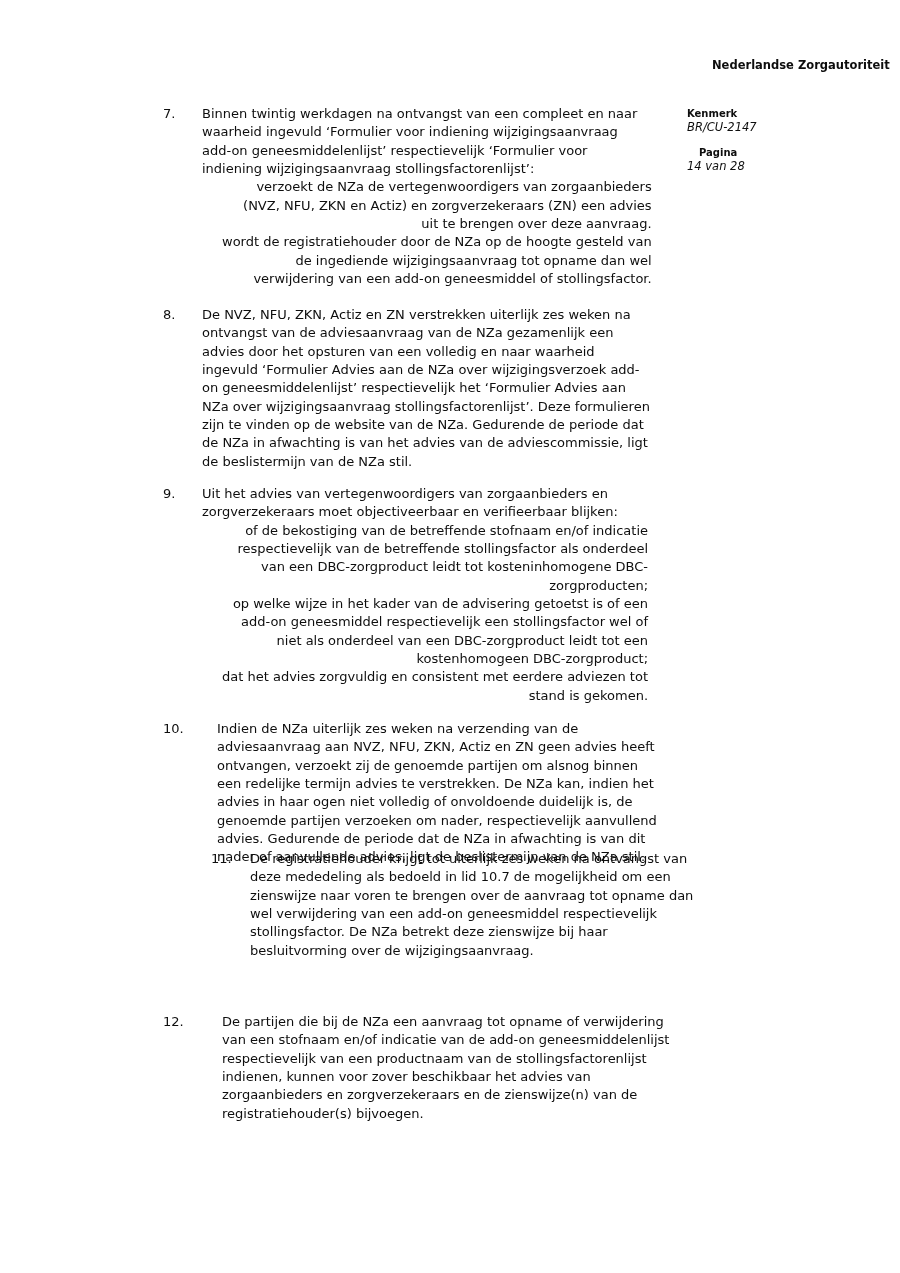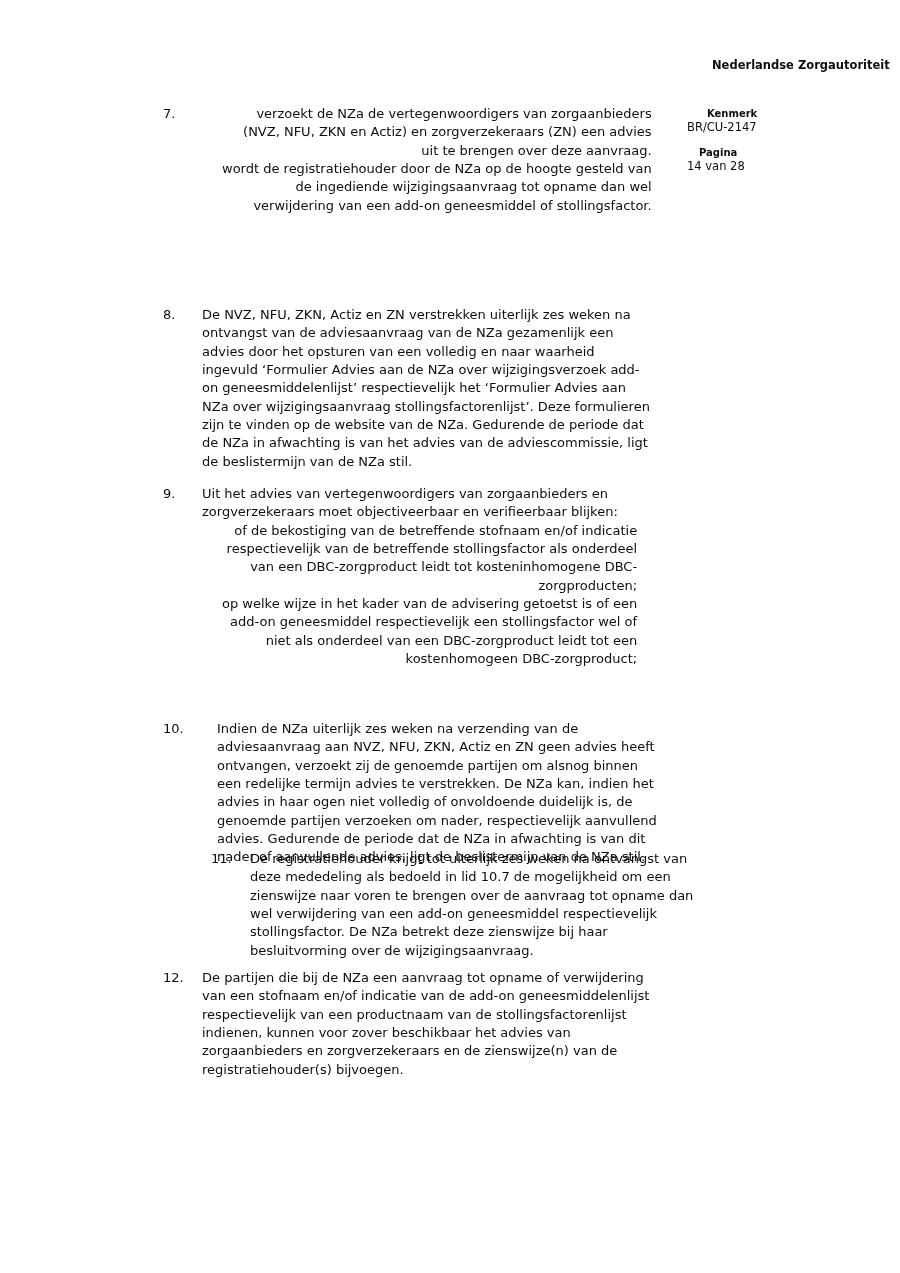--- a/index.html
+++ b/index.html
@@ -20,22 +20,23 @@
   }
   .meta-label {
     position: absolute; left: 687px;
     font-size: 10px; font-weight: bold;
     white-space: nowrap;
   }
   .meta-value {
     position: absolute; left: 687px;
     font-size: 11.5px;
     white-space: nowrap;
+    font-style: italic;
   }
-  .meta-label.kenmerk { top: 108px; margin-left: 20px; }
+  .meta-label.kenmerk { top: 108px; }
   .meta-value.kenmerk { top: 120px; }
   .meta-label.pagina  { top: 147px; margin-left: 12px; }
   .meta-value.pagina  { top: 159px; }
 
   .item {
     position: absolute;
     left: 163px;
     display: flex;
     align-items: flex-start;
     font-size: 13px;
@@ -44,41 +45,45 @@
   .num { width: 39px; flex: none; }
   .blocks { flex: none; }
   .block { white-space: pre-line; }
   .block.indent { padding-left: 20px; text-align: right; }
 
   .item-7  { top: 105px; }
   .item-8  { top: 306px; }
   .item-9  { top: 485px; }
   .item-10 { top: 720px; gap: 15px; }
   .item-11 { top: 850px; margin-left: 48px; }
-  .item-12 { top: 969px; }
+  .item-12 { top: 1013px; gap: 20px; }
 </style>
 </head>
 <body>
 
 <main>
 
   <div class="org-header">Nederlandse Zorgautoriteit</div>
 
   <aside>
     <div class="meta-label kenmerk">Kenmerk</div>
     <div class="meta-value kenmerk">BR/CU-2147</div>
     <div class="meta-label pagina">Pagina</div>
     <div class="meta-value pagina">14 van 28</div>
   </aside>
 
   <section>
 
     <div class="item item-7">
       <span class="num">7.</span>
       <div class="blocks">
+        <div class="block">Binnen twintig werkdagen na ontvangst van een compleet en naar
+waarheid ingevuld ‘Formulier voor indiening wijzigingsaanvraag
+add-on geneesmiddelenlijst’ respectievelijk ‘Formulier voor
+indiening wijzigingsaanvraag stollingsfactorenlijst’:</div>
         <div class="block indent">verzoekt de NZa de vertegenwoordigers van zorgaanbieders
 (NVZ, NFU, ZKN en Actiz) en zorgverzekeraars (ZN) een advies
 uit te brengen over deze aanvraag.</div>
         <div class="block indent">wordt de registratiehouder door de NZa op de hoogte gesteld van
 de ingediende wijzigingsaanvraag tot opname dan wel
 verwijdering van een add-on geneesmiddel of stollingsfactor.</div>
       </div>
     </div>
 
     <div class="item item-8">
@@ -102,20 +107,22 @@
         <div class="block">Uit het advies van vertegenwoordigers van zorgaanbieders en
 zorgverzekeraars moet objectiveerbaar en verifieerbaar blijken:</div>
         <div class="block indent">of de bekostiging van de betreffende stofnaam en/of indicatie
 respectievelijk van de betreffende stollingsfactor als onderdeel
 van een DBC-zorgproduct leidt tot kosteninhomogene DBC-
 zorgproducten;</div>
         <div class="block indent">op welke wijze in het kader van de advisering getoetst is of een
 add-on geneesmiddel respectievelijk een stollingsfactor wel of
 niet als onderdeel van een DBC-zorgproduct leidt tot een
 kostenhomogeen DBC-zorgproduct;</div>
+        <div class="block indent">dat het advies zorgvuldig en consistent met eerdere adviezen tot
+stand is gekomen.</div>
       </div>
     </div>
 
     <div class="item item-10">
       <span class="num">10.</span>
       <div class="blocks">
         <div class="block">Indien de NZa uiterlijk zes weken na verzending van de
 adviesaanvraag aan NVZ, NFU, ZKN, Actiz en ZN geen advies heeft
 ontvangen, verzoekt zij de genoemde partijen om alsnog binnen
 een redelijke termijn advies te verstrekken. De NZa kan, indien het

